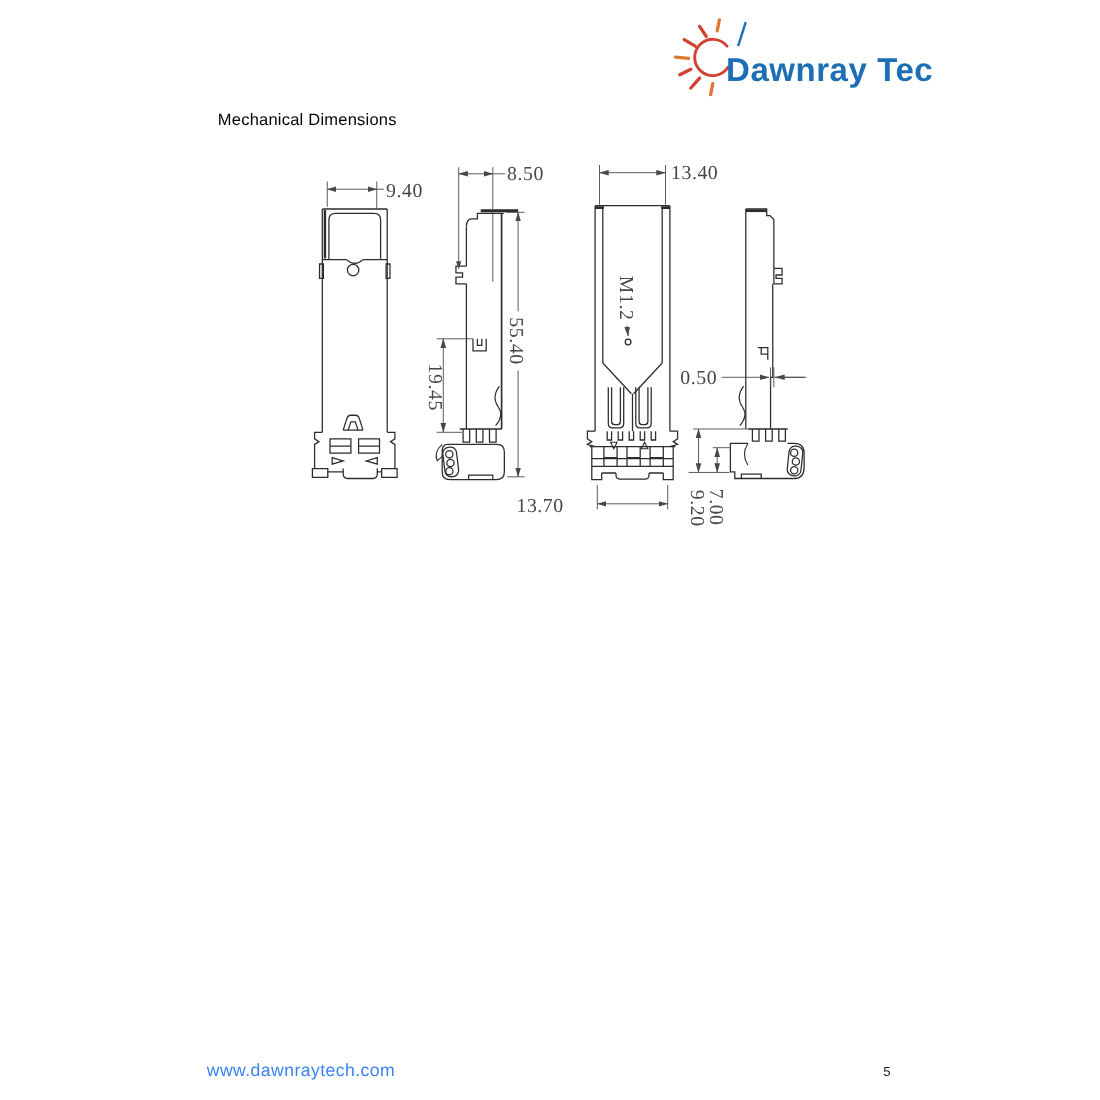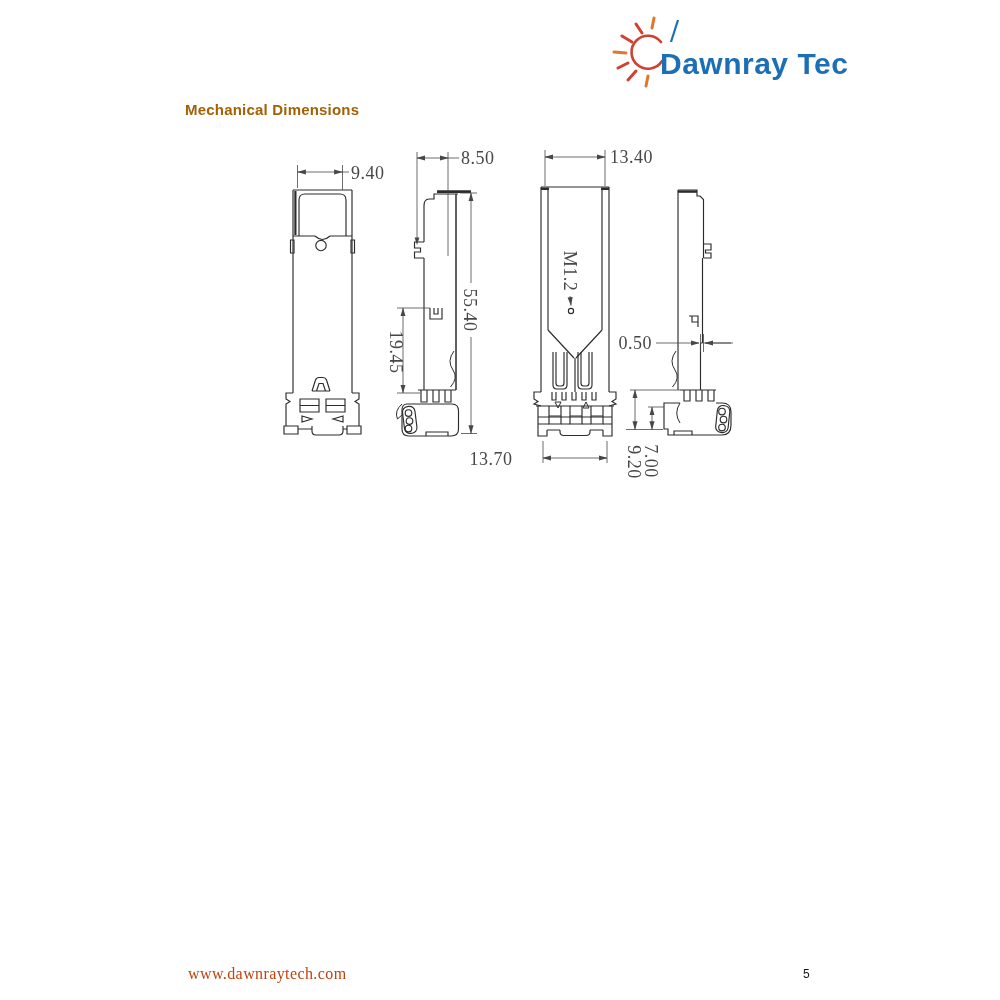--- a/index.html
+++ b/index.html
@@ -3,24 +3,24 @@
 <meta charset="utf-8">
 <style>
   :root{
     --ink:#2c2c2c; --dim:#474747; --text:#1c1c1c;
     --logo-blue:#1d6fb5; --logo-red:#cf4130; --logo-orange:#e0762f;
   }
   html,body{margin:0;padding:0;background:#ffffff;}
   .page{position:relative;width:1000px;height:1000px;background:#ffffff;overflow:hidden;
         font-family:"Liberation Sans",sans-serif;color:var(--text);}
   .logo{position:absolute;left:598px;top:12px;width:250px;height:80px;}
-  .doc-title{position:absolute;left:185px;top:101px;font-size:15px;font-weight:bold;
-             color:#a16207;letter-spacing:0.2px;}
+  .doc-title{position:absolute;left:198px;top:101px;font-size:15px;font-weight:normal;
+             color:#000000;letter-spacing:0.2px;}
   .drawing{position:absolute;left:270px;top:130px;width:510px;height:370px;}
-  .footer-url{position:absolute;left:188px;top:965px;font-size:16px;color:#c2410c;letter-spacing:0.4px;font-family:Liberation Serif, serif;}
+  .footer-url{position:absolute;left:188px;top:965px;font-size:16px;color:#3b82f6;letter-spacing:0.4px;}
   .page-num{position:absolute;left:803px;top:967px;font-size:12px;color:#161616;}
   svg text.dim{font-family:"Liberation Serif",serif;font-size:18px;fill:var(--dim);letter-spacing:0.5px;}
   svg text.logo-word{font-family:"Liberation Sans",sans-serif;font-size:30px;font-weight:bold;
                      fill:var(--logo-blue);letter-spacing:0.5px;}
 </style>
 </head>
 <body>
 
 <div class="page">
 

